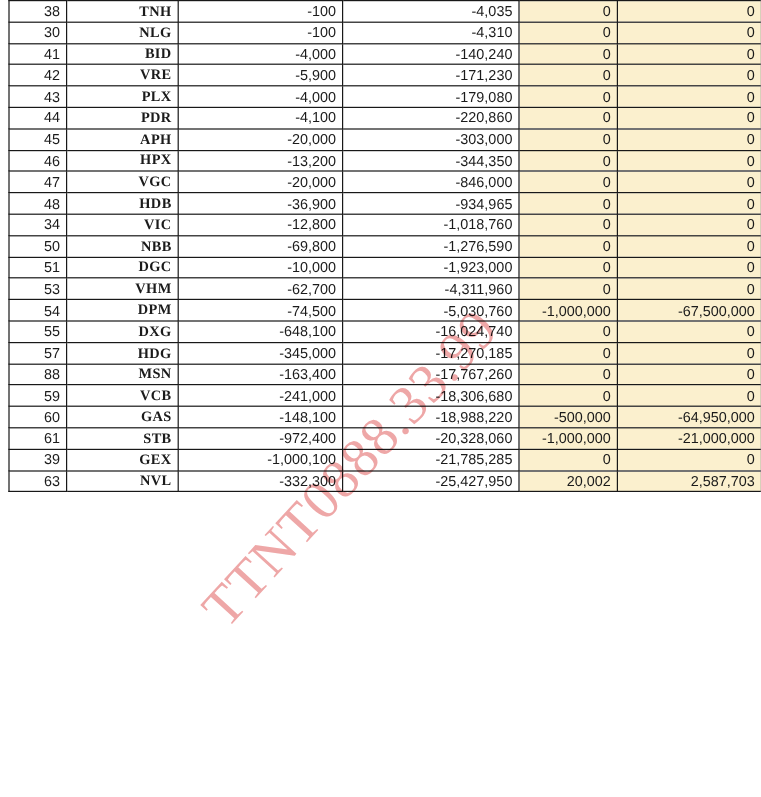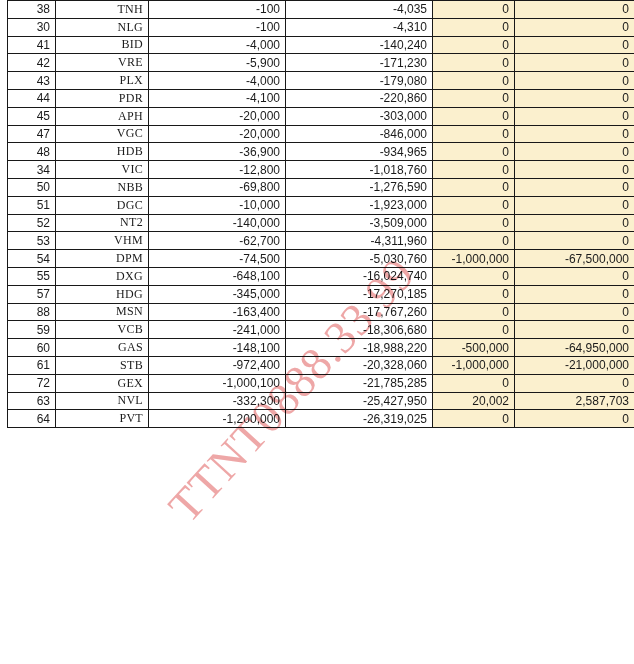--- a/index.html
+++ b/index.html
@@ -37,21 +37,21 @@
     overflow: hidden;
   }
   td.c-num {
     text-align: center;
     font-size: 11.5px;
     padding: 0 2px;
   }
   td.c-ticker {
     text-align: center;
     font-family: "Liberation Serif", serif;
-    font-weight: normal;
+    font-weight: bold;
     font-size: 13.5px;
     letter-spacing: 0.3px;
     padding: 0 2px;
   }
   td.c-hl {
     background: #FBF0CE;
   }
   .watermark {
     position: absolute;
     left: 196px;
@@ -135,20 +135,28 @@
   </tr>
         <tr>
     <td class="c-num">45</td>
     <td class="c-ticker">APH</td>
     <td class="c-val">-20,000</td>
     <td class="c-val">-303,000</td>
     <td class="c-val c-hl">0</td>
     <td class="c-val c-hl">0</td>
   </tr>
         <tr>
+    <td class="c-num">46</td>
+    <td class="c-ticker">HPX</td>
+    <td class="c-val">-13,200</td>
+    <td class="c-val">-344,350</td>
+    <td class="c-val c-hl">0</td>
+    <td class="c-val c-hl">0</td>
+  </tr>
+        <tr>
     <td class="c-num">47</td>
     <td class="c-ticker">VGC</td>
     <td class="c-val">-20,000</td>
     <td class="c-val">-846,000</td>
     <td class="c-val c-hl">0</td>
     <td class="c-val c-hl">0</td>
   </tr>
         <tr>
     <td class="c-num">48</td>
     <td class="c-ticker">HDB</td>
@@ -171,28 +179,20 @@
     <td class="c-val">-69,800</td>
     <td class="c-val">-1,276,590</td>
     <td class="c-val c-hl">0</td>
     <td class="c-val c-hl">0</td>
   </tr>
         <tr>
     <td class="c-num">51</td>
     <td class="c-ticker">DGC</td>
     <td class="c-val">-10,000</td>
     <td class="c-val">-1,923,000</td>
-    <td class="c-val c-hl">0</td>
-    <td class="c-val c-hl">0</td>
-  </tr>
-        <tr>
-    <td class="c-num">52</td>
-    <td class="c-ticker">NT2</td>
-    <td class="c-val">-140,000</td>
-    <td class="c-val">-3,509,000</td>
     <td class="c-val c-hl">0</td>
     <td class="c-val c-hl">0</td>
   </tr>
         <tr>
     <td class="c-num">53</td>
     <td class="c-ticker">VHM</td>
     <td class="c-val">-62,700</td>
     <td class="c-val">-4,311,960</td>
     <td class="c-val c-hl">0</td>
     <td class="c-val c-hl">0</td>
@@ -247,40 +247,32 @@
   </tr>
         <tr>
     <td class="c-num">61</td>
     <td class="c-ticker">STB</td>
     <td class="c-val">-972,400</td>
     <td class="c-val">-20,328,060</td>
     <td class="c-val c-hl">-1,000,000</td>
     <td class="c-val c-hl">-21,000,000</td>
   </tr>
         <tr>
-    <td class="c-num">72</td>
+    <td class="c-num">39</td>
     <td class="c-ticker">GEX</td>
     <td class="c-val">-1,000,100</td>
     <td class="c-val">-21,785,285</td>
     <td class="c-val c-hl">0</td>
     <td class="c-val c-hl">0</td>
   </tr>
         <tr>
     <td class="c-num">63</td>
     <td class="c-ticker">NVL</td>
     <td class="c-val">-332,300</td>
     <td class="c-val">-25,427,950</td>
     <td class="c-val c-hl">20,002</td>
     <td class="c-val c-hl">2,587,703</td>
-  </tr>
-        <tr>
-    <td class="c-num">64</td>
-    <td class="c-ticker">PVT</td>
-    <td class="c-val">-1,200,000</td>
-    <td class="c-val">-26,319,025</td>
-    <td class="c-val c-hl">0</td>
-    <td class="c-val c-hl">0</td>
   </tr>
       </tbody>
   </table>
 </div>
 
 <div class="watermark">TTNT0888.33.99</div>
 
 </body></html>

